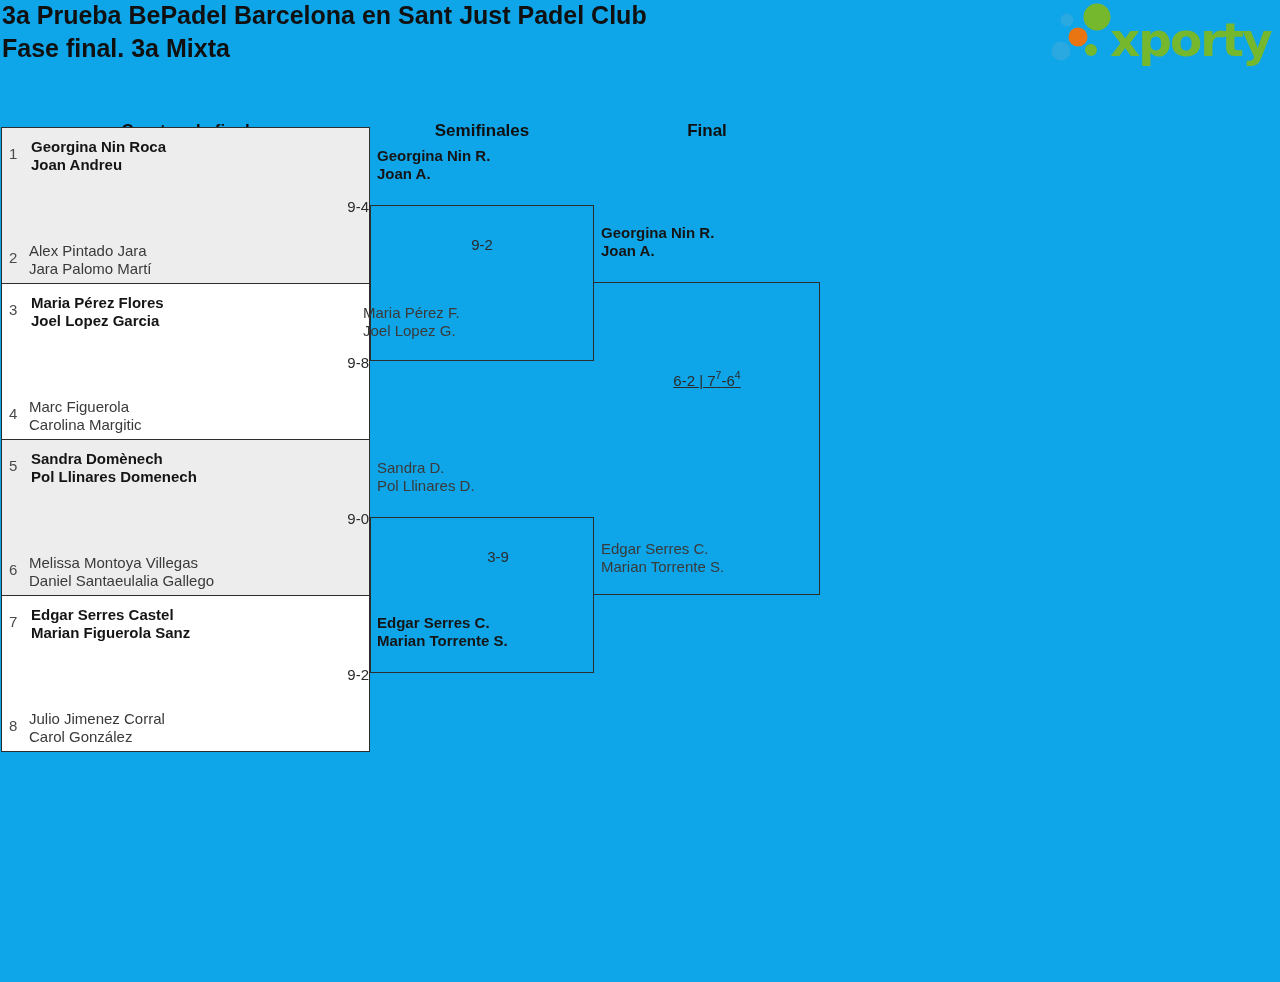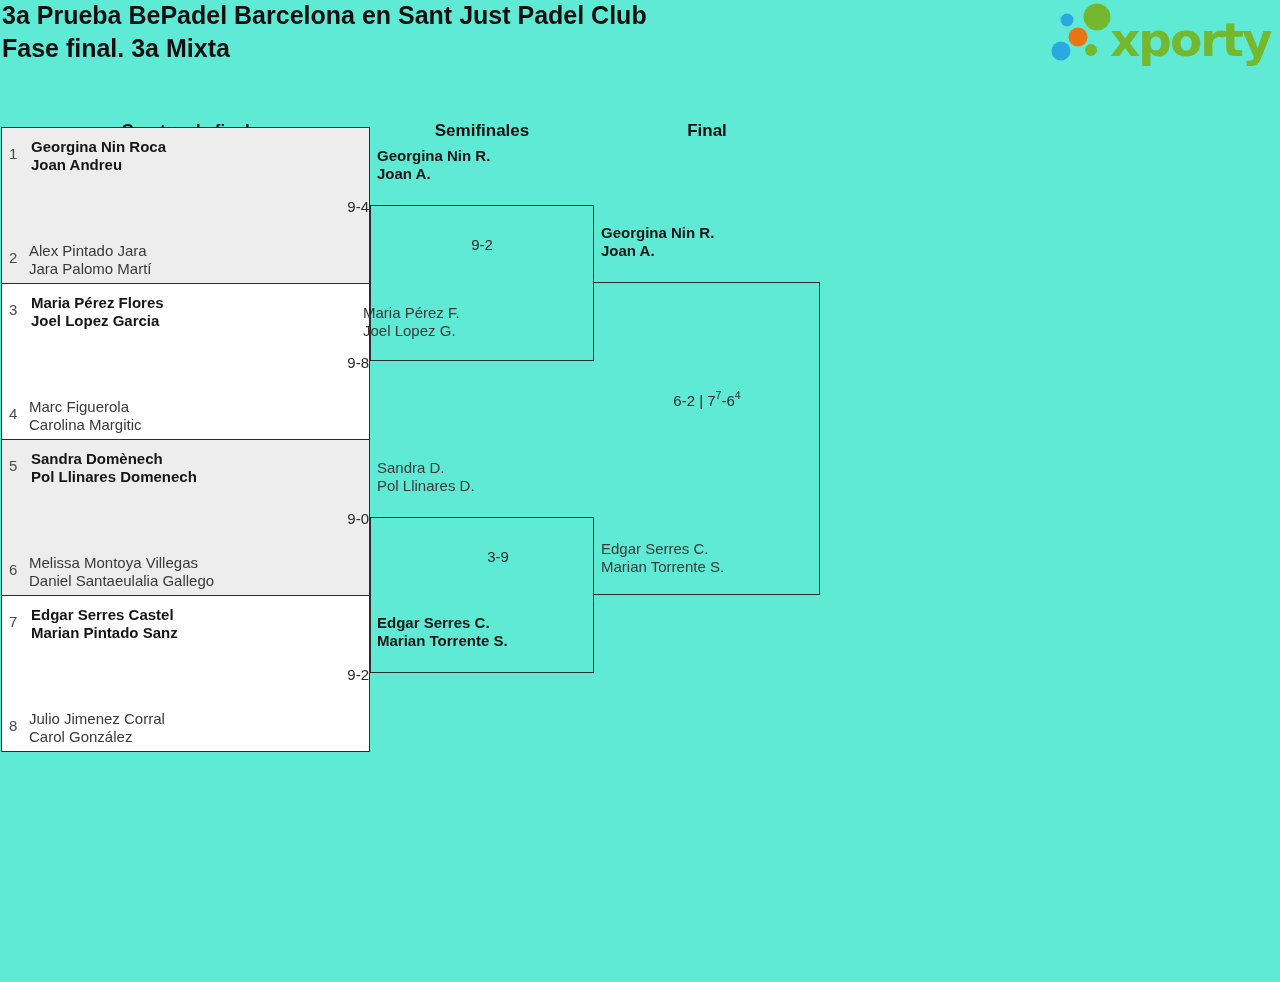--- a/index.html
+++ b/index.html
@@ -1,16 +1,16 @@
 <!DOCTYPE html>
 <html><head>
 <meta charset="utf-8">
 <style>
   html,body{margin:0;padding:0;background:#fff;}
-  .page{position:relative;width:1280px;height:982px;background:#5eead4;
+  .page{position:relative;width:1280px;height:982px;background:#0ea5e9;
         font-family:"Liberation Sans",sans-serif;color:#111;overflow:hidden;}
 
   
   .title-block{position:absolute;left:2px;top:-1px;font-size:25px;font-weight:700;
                line-height:33px;color:#101010;letter-spacing:0;}
   .logo{position:absolute;left:1050px;top:0px;width:235px;height:78px;}
 
   
   .col-header{position:absolute;top:95px;font-size:17px;font-weight:700;
               text-align:center;color:#101010;margin-top:26px;}
@@ -47,21 +47,21 @@
   
   .flabel{position:absolute;font-size:15px;line-height:18px;}
   .fscore{position:absolute;text-align:center;font-size:15px;color:#2b2b2b;}
   .sf1-top{left:377px;top:147px;}
   .sf1-score{left:370px;width:224px;top:236px;}
   .sf1-bottom{left:363px;top:304px;}
   .sf2-top{left:377px;top:459px;}
   .sf2-score{left:386px;width:224px;top:548px;}
   .sf2-bottom{left:377px;top:614px;}
   .final-top{left:601px;top:224px;}
-  .final-score{left:594px;width:226px;top:392px;}
+  .final-score{left:594px;width:226px;top:372px;text-decoration:underline;}
   .final-bottom{left:601px;top:540px;}
   .fscore sup{font-size:10.5px;position:relative;top:-1px;vertical-align:super;line-height:0;}
 </style>
 </head>
 <body>
 
 <div class="page">
 
   <div class="title-block">
     <div>3a Prueba BePadel Barcelona en Sant Just Padel Club</div>
@@ -122,21 +122,21 @@
     <div class="team team-bottom">
       <div>Melissa Montoya Villegas</div>
       <div>Daniel Santaeulalia Gallego</div>
     </div>
   </div>
 
   <div class="qf-block" style="top:595px;">
     <span class="seed seed-top">7</span>
     <div class="team team-top winner">
       <div>Edgar Serres Castel</div>
-      <div>Marian Pintado Sanz</div>
+      <div>Marian Figuerola Sanz</div>
     </div>
     <div class="score">9-2</div>
     <span class="seed seed-bottom">8</span>
     <div class="team team-bottom">
       <div>Julio Jimenez Corral</div>
       <div>Carol González</div>
     </div>
   </div>
 
   <div class="sf-box sf1"></div>

